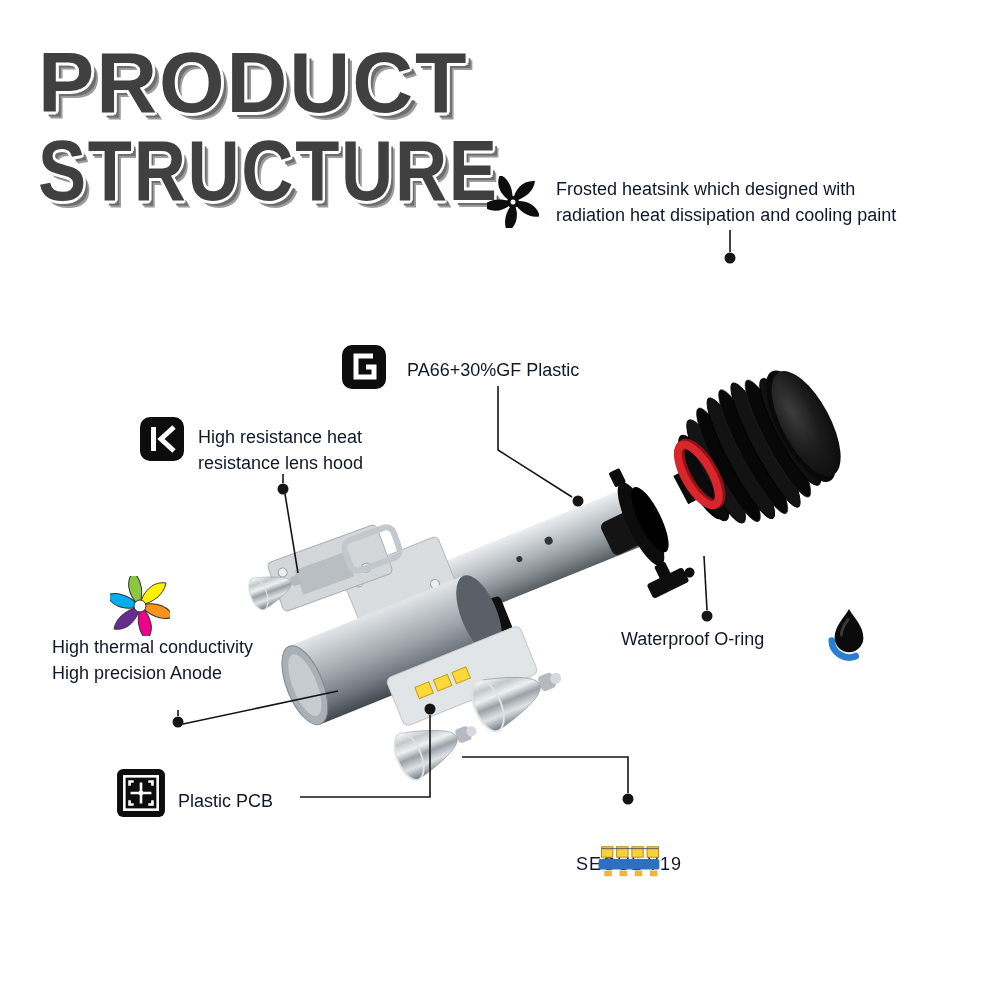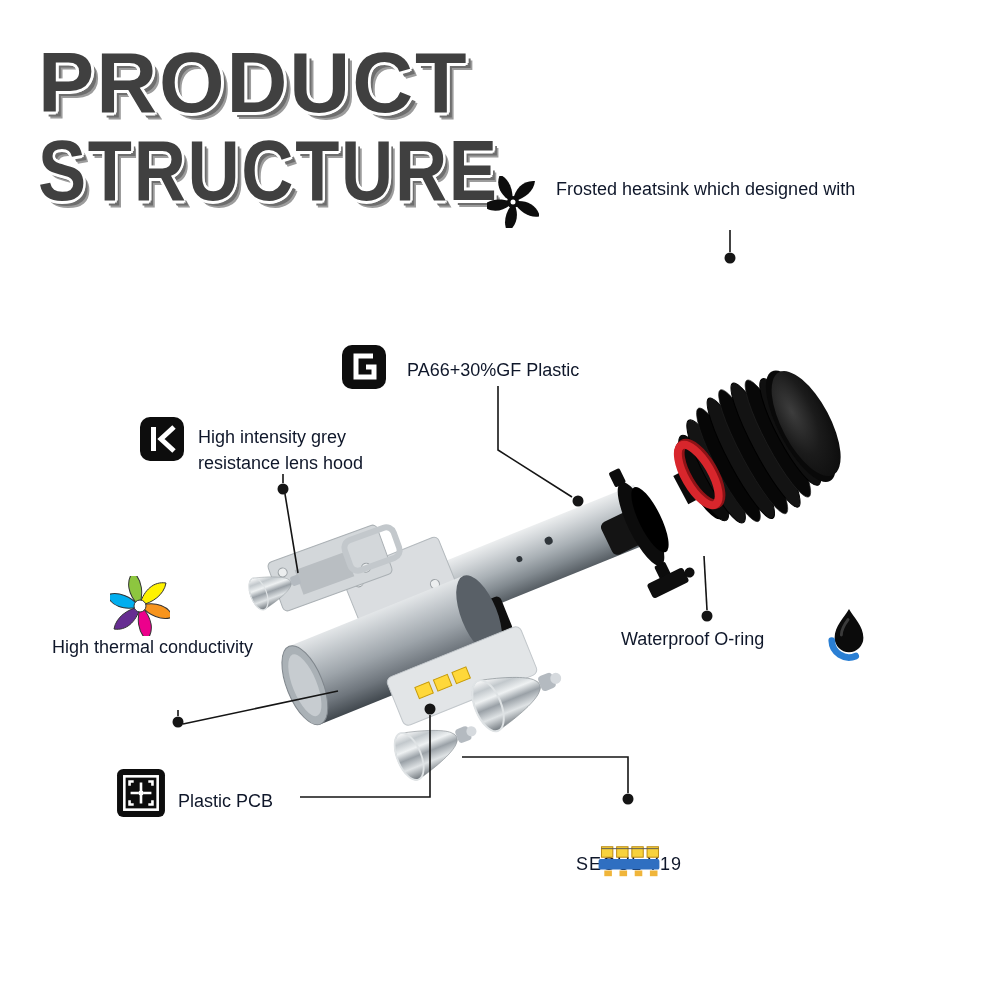--- a/index.html
+++ b/index.html
@@ -185,57 +185,59 @@
         <path d="M0,-2 C2,-13 10,-22 22,-21 C21,-11 12,-4 2,-1 Z" transform="rotate(72)"></path>
         <path d="M0,-2 C2,-13 10,-22 22,-21 C21,-11 12,-4 2,-1 Z" transform="rotate(144)"></path>
         <path d="M0,-2 C2,-13 10,-22 22,-21 C21,-11 12,-4 2,-1 Z" transform="rotate(216)"></path>
         <path d="M0,-2 C2,-13 10,-22 22,-21 C21,-11 12,-4 2,-1 Z" transform="rotate(288)"></path>
         <circle cx="0" cy="0" r="6"></circle>
       </g>
       <circle cx="0" cy="0" r="2.5" fill="#ffffff"></circle>
     </svg>
     <div class="co-text" style="left:556px;top:176px">
       <div>Frosted heatsink which designed with</div>
+      <div>radiation heat dissipation and cooling paint</div>
     </div>
   </div>
 
   <div>
     <svg class="co-icon" style="left:341px;top:344px" width="46" height="46" viewBox="0 0 46 46">
       <rect x="1" y="1" width="44" height="44" rx="10" fill="#0d0d0d"></rect>
       <path d="M32,12 H15 V33 H33 V23 H25" fill="none" stroke="#ffffff" stroke-width="5"></path>
     </svg>
     <div class="co-text" style="left:407px;top:357px">PA66+30%GF Plastic</div>
   </div>
 
   <div>
     <svg class="co-icon" style="left:139px;top:416px" width="46" height="46" viewBox="0 0 46 46">
       <rect x="1" y="1" width="44" height="44" rx="10" fill="#0d0d0d"></rect>
       <rect x="12" y="11" width="5" height="24" fill="#ffffff"></rect>
       <path d="M35,11 L22,23 L35,35" fill="none" stroke="#ffffff" stroke-width="5"></path>
     </svg>
     <div class="co-text" style="left:198px;top:424px">
-      <div>High intensity grey</div>
+      <div>High resistance heat</div>
       <div>resistance lens hood</div>
     </div>
   </div>
 
   <div>
     <svg class="co-icon" style="left:110px;top:576px" width="60" height="60" viewBox="-30 -30 60 60">
       <g stroke="#333333" stroke-width="1">
         <path d="M0,-2 C4,-16 14,-25 26,-23 C24,-11 12,-3 1,-1 Z" fill="#fff200"></path>
         <path d="M0,-2 C4,-16 14,-25 26,-23 C24,-11 12,-3 1,-1 Z" transform="rotate(60)" fill="#f7941d"></path>
         <path d="M0,-2 C4,-16 14,-25 26,-23 C24,-11 12,-3 1,-1 Z" transform="rotate(120)" fill="#ec008c"></path>
         <path d="M0,-2 C4,-16 14,-25 26,-23 C24,-11 12,-3 1,-1 Z" transform="rotate(180)" fill="#662d91"></path>
         <path d="M0,-2 C4,-16 14,-25 26,-23 C24,-11 12,-3 1,-1 Z" transform="rotate(240)" fill="#00aeef"></path>
         <path d="M0,-2 C4,-16 14,-25 26,-23 C24,-11 12,-3 1,-1 Z" transform="rotate(300)" fill="#8dc63f"></path>
       </g>
       <circle cx="0" cy="0" r="6" fill="#ffffff" stroke="#333333"></circle>
     </svg>
     <div class="co-text" style="left:52px;top:634px">
       <div>High thermal conductivity</div>
+      <div>High precision Anode</div>
     </div>
   </div>
 
   <div>
     <div class="co-text" style="left:621px;top:626px">Waterproof O-ring</div>
     <svg class="co-icon" style="left:826px;top:606px" width="46" height="56" viewBox="0 0 48 58">
       <path d="M24,3 C29,12 39,21 39,33 A15,15 0 1,1 9,33 C9,21 19,12 24,3 Z" fill="#0b0b0b"></path>
       <path d="M6,36 A18,18 0 0 0 31,52" fill="none" stroke="#2a7fd4" stroke-width="7" stroke-linecap="round"></path>
       <path d="M16,30 C16,24 20,18 23,14" fill="none" stroke="#3a3a3a" stroke-width="3" stroke-linecap="round"></path>
     </svg>

